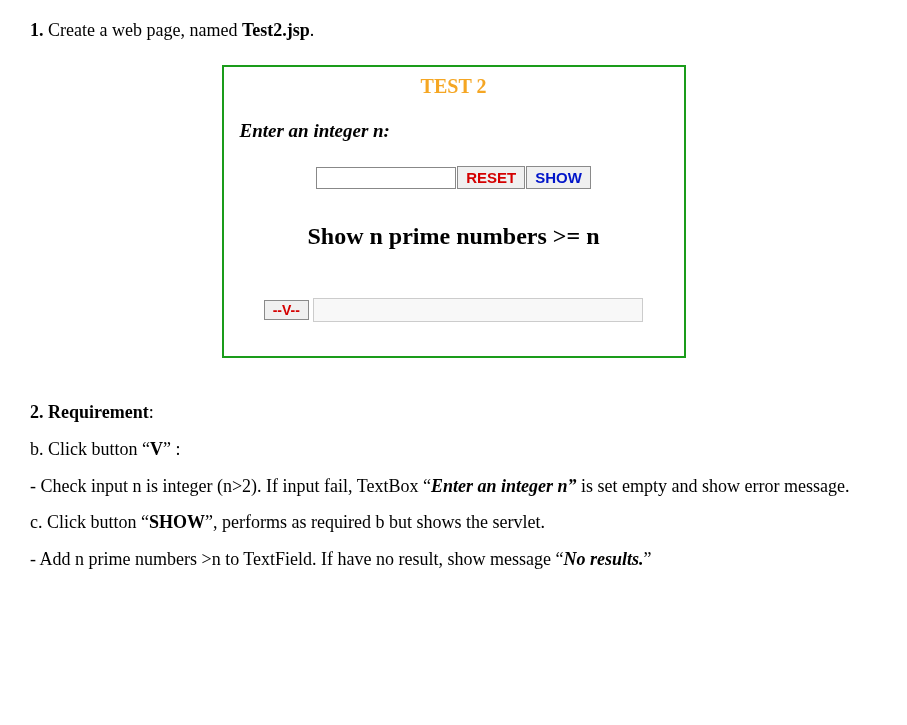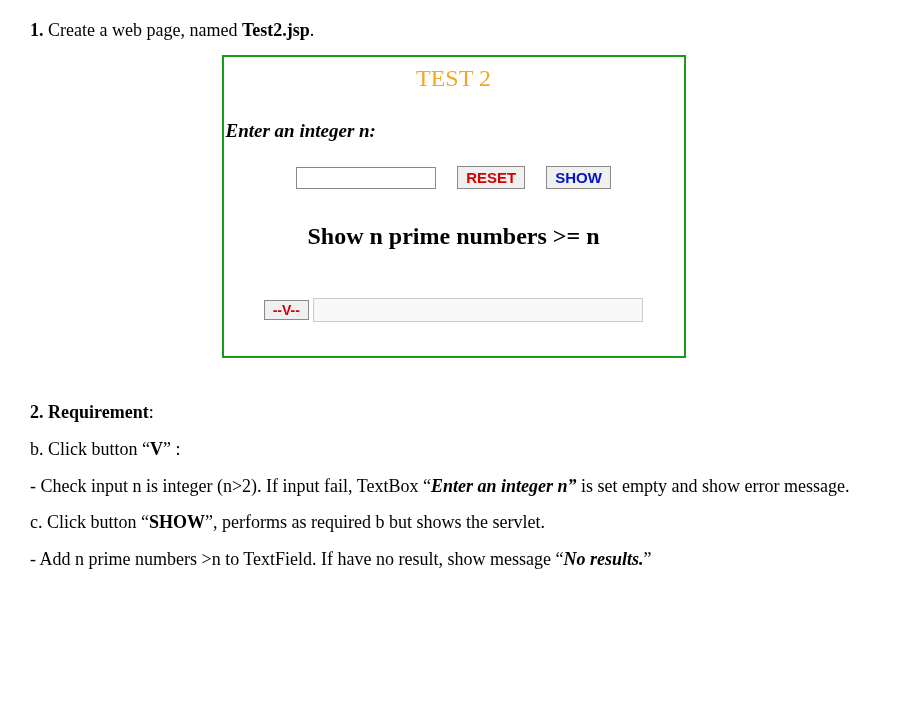--- a/index.html
+++ b/index.html
@@ -6,49 +6,49 @@
     font-family: "Times New Roman", Times, serif;
     font-size: 18px;
     color: #000;
     margin: 0;
     padding: 20px 30px;
     width: 907px;
     box-sizing: border-box;
     background: #fff;
   }
   .line1 {
-    margin-bottom: 14px;
+    margin-bottom: 24px;
   }
   .bold { font-weight: bold; }
   .form-box {
     border: 2px solid #1a9c1a;
     width: 460px;
     margin: 12px auto 40px auto;
     padding: 8px 0 18px 0;
     text-align: center;
   }
   .form-title {
     color: #f5a623;
-    font-weight: normal;
-    font-size: 24px;
+    font-weight: bold;
+    font-size: 20px;
     font-family: "Times New Roman", serif;
-    margin-bottom: 24px;
+    margin-bottom: 18px;
   }
   .prompt {
     text-align: left;
     font-style: italic;
     font-weight: bold;
     font-size: 19px;
-    padding: 4px 6px 24px 2px;
+    padding: 4px 6px 24px 16px;
   }
   .row-center {
     display: flex;
     justify-content: center;
     align-items: center;
-    gap: 21px;
+    gap: 1px;
     margin-bottom: 34px;
   }
   .text-input {
     width: 140px;
     height: 22px;
     border: 1px solid #888;
     background: #fff;
     font-size: 14px;
     box-sizing: border-box;
   }

